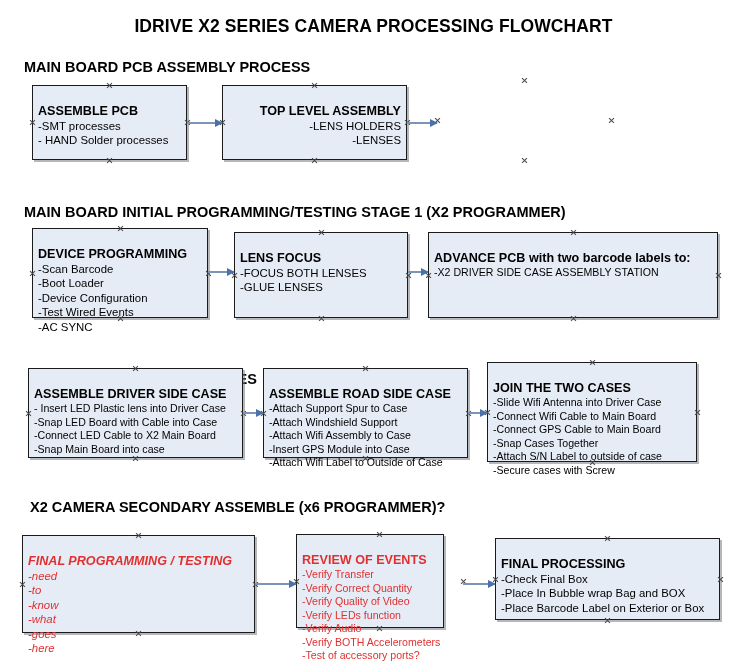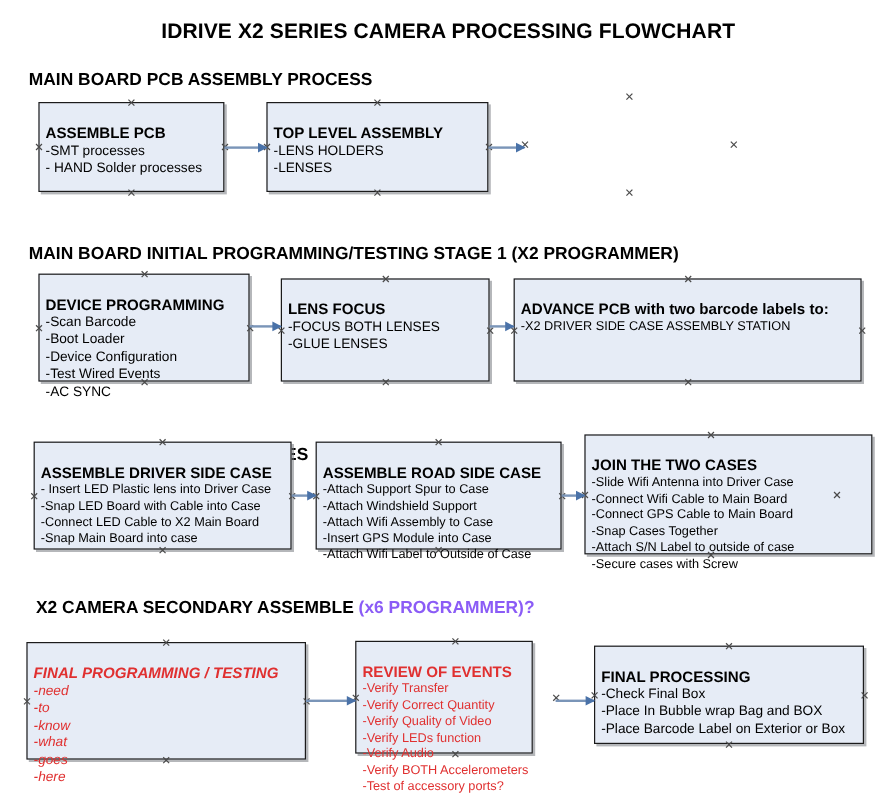--- a/index.html
+++ b/index.html
@@ -33,21 +33,21 @@
     font-weight: bold;
     letter-spacing: 0.1px;
   }
   .section-title {
     position: absolute;
     font-size: 14.5px;
     font-weight: bold;
     white-space: nowrap;
   }
   .section-title .accent {
-    color: #8b5cf6;
+    color: #000000;
   }
 
   
   .box {
     position: absolute;
     background: #e6ecf6;
     border: 1.3px solid #1b1b1b;
     box-sizing: border-box;
     box-shadow: 2px 2px 0 0 rgba(120,124,130,0.55);
   }
@@ -128,21 +128,21 @@
       <div class="box-inner">
         <div class="box-title">ASSEMBLE PCB</div>
         <div class="box-line">-SMT processes</div>
         <div class="box-line">- HAND Solder processes</div>
       </div>
     </div>
     <div class="handle" style="left: 109.5px; top: 85px;"></div>
     <div class="handle" style="left: 109.5px; top: 160px;"></div>
     <div class="handle" style="left: 32px; top: 122.5px;"></div>
     <div class="handle" style="left: 187px; top: 122.5px;"></div>
-    <div class="box" style="left: 222px; top: 85px; width: 185px; height: 75px;">
+    <div class="box" style="left: 222px; top: 85px; width: 185px; height: 75px; text-align: right;">
       <div class="box-inner">
         <div class="box-title">TOP LEVEL ASSEMBLY</div>
         <div class="box-line">-LENS HOLDERS</div>
         <div class="box-line">-LENSES</div>
       </div>
     </div>
     <div class="handle" style="left: 314.5px; top: 85px;"></div>
     <div class="handle" style="left: 314.5px; top: 160px;"></div>
     <div class="handle" style="left: 222px; top: 122.5px;"></div>
     <div class="handle" style="left: 407px; top: 122.5px;"></div>
@@ -219,21 +219,21 @@
         <div class="box-line">-Attach Windshield Support</div>
         <div class="box-line">-Attach Wifi Assembly to Case</div>
         <div class="box-line">-Insert GPS Module into Case</div>
         <div class="box-line">-Attach Wifi Label to Outside of Case</div>
       </div>
     </div>
     <div class="handle" style="left: 365.5px; top: 368px;"></div>
     <div class="handle" style="left: 365.5px; top: 458px;"></div>
     <div class="handle" style="left: 263px; top: 413px;"></div>
     <div class="handle" style="left: 468px; top: 413px;"></div>
-    <div class="box small-body" style="left: 487px; top: 362px; width: 240px; height: 100px;">
+    <div class="box small-body" style="left: 487px; top: 362px; width: 210px; height: 100px;">
       <div class="box-inner">
         <div class="box-title">JOIN THE TWO CASES</div>
         <div class="box-line">-Slide Wifi Antenna into Driver Case</div>
         <div class="box-line">-Connect Wifi Cable to Main Board</div>
         <div class="box-line">-Connect GPS Cable to Main Board</div>
         <div class="box-line">-Snap Cases Together</div>
         <div class="box-line">-Attach S/N Label to outside of case</div>
         <div class="box-line">-Secure cases with Screw</div>
       </div>
     </div>

